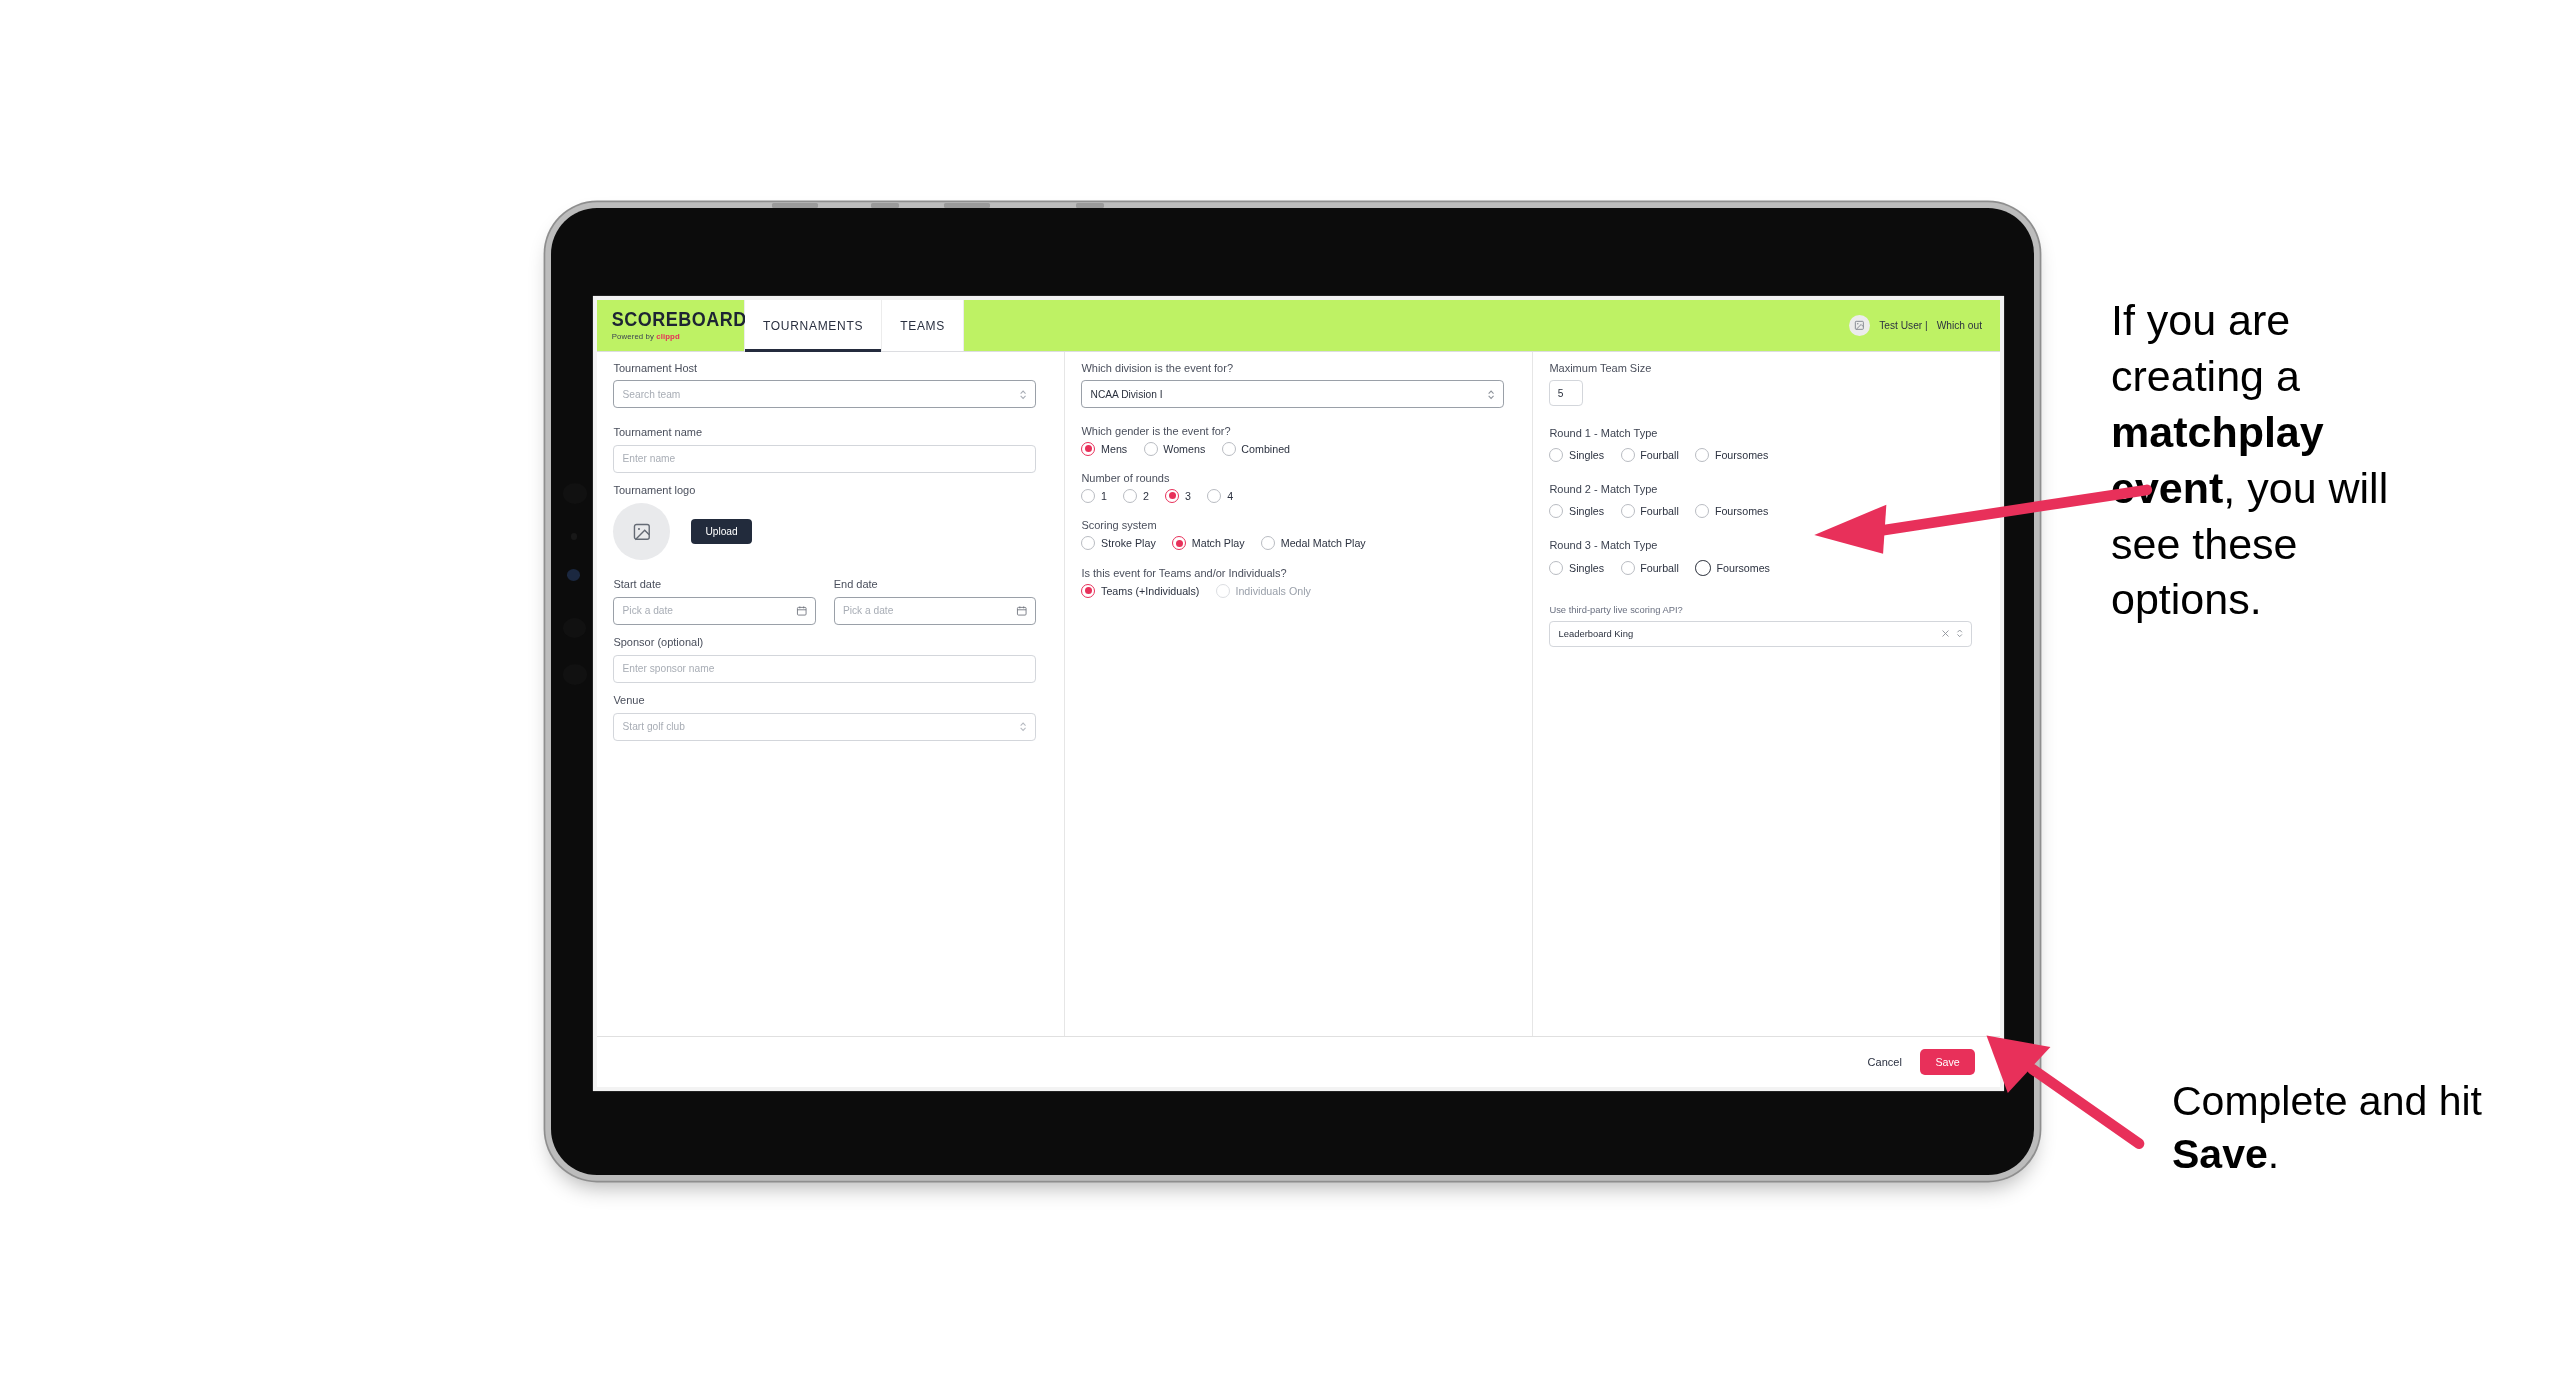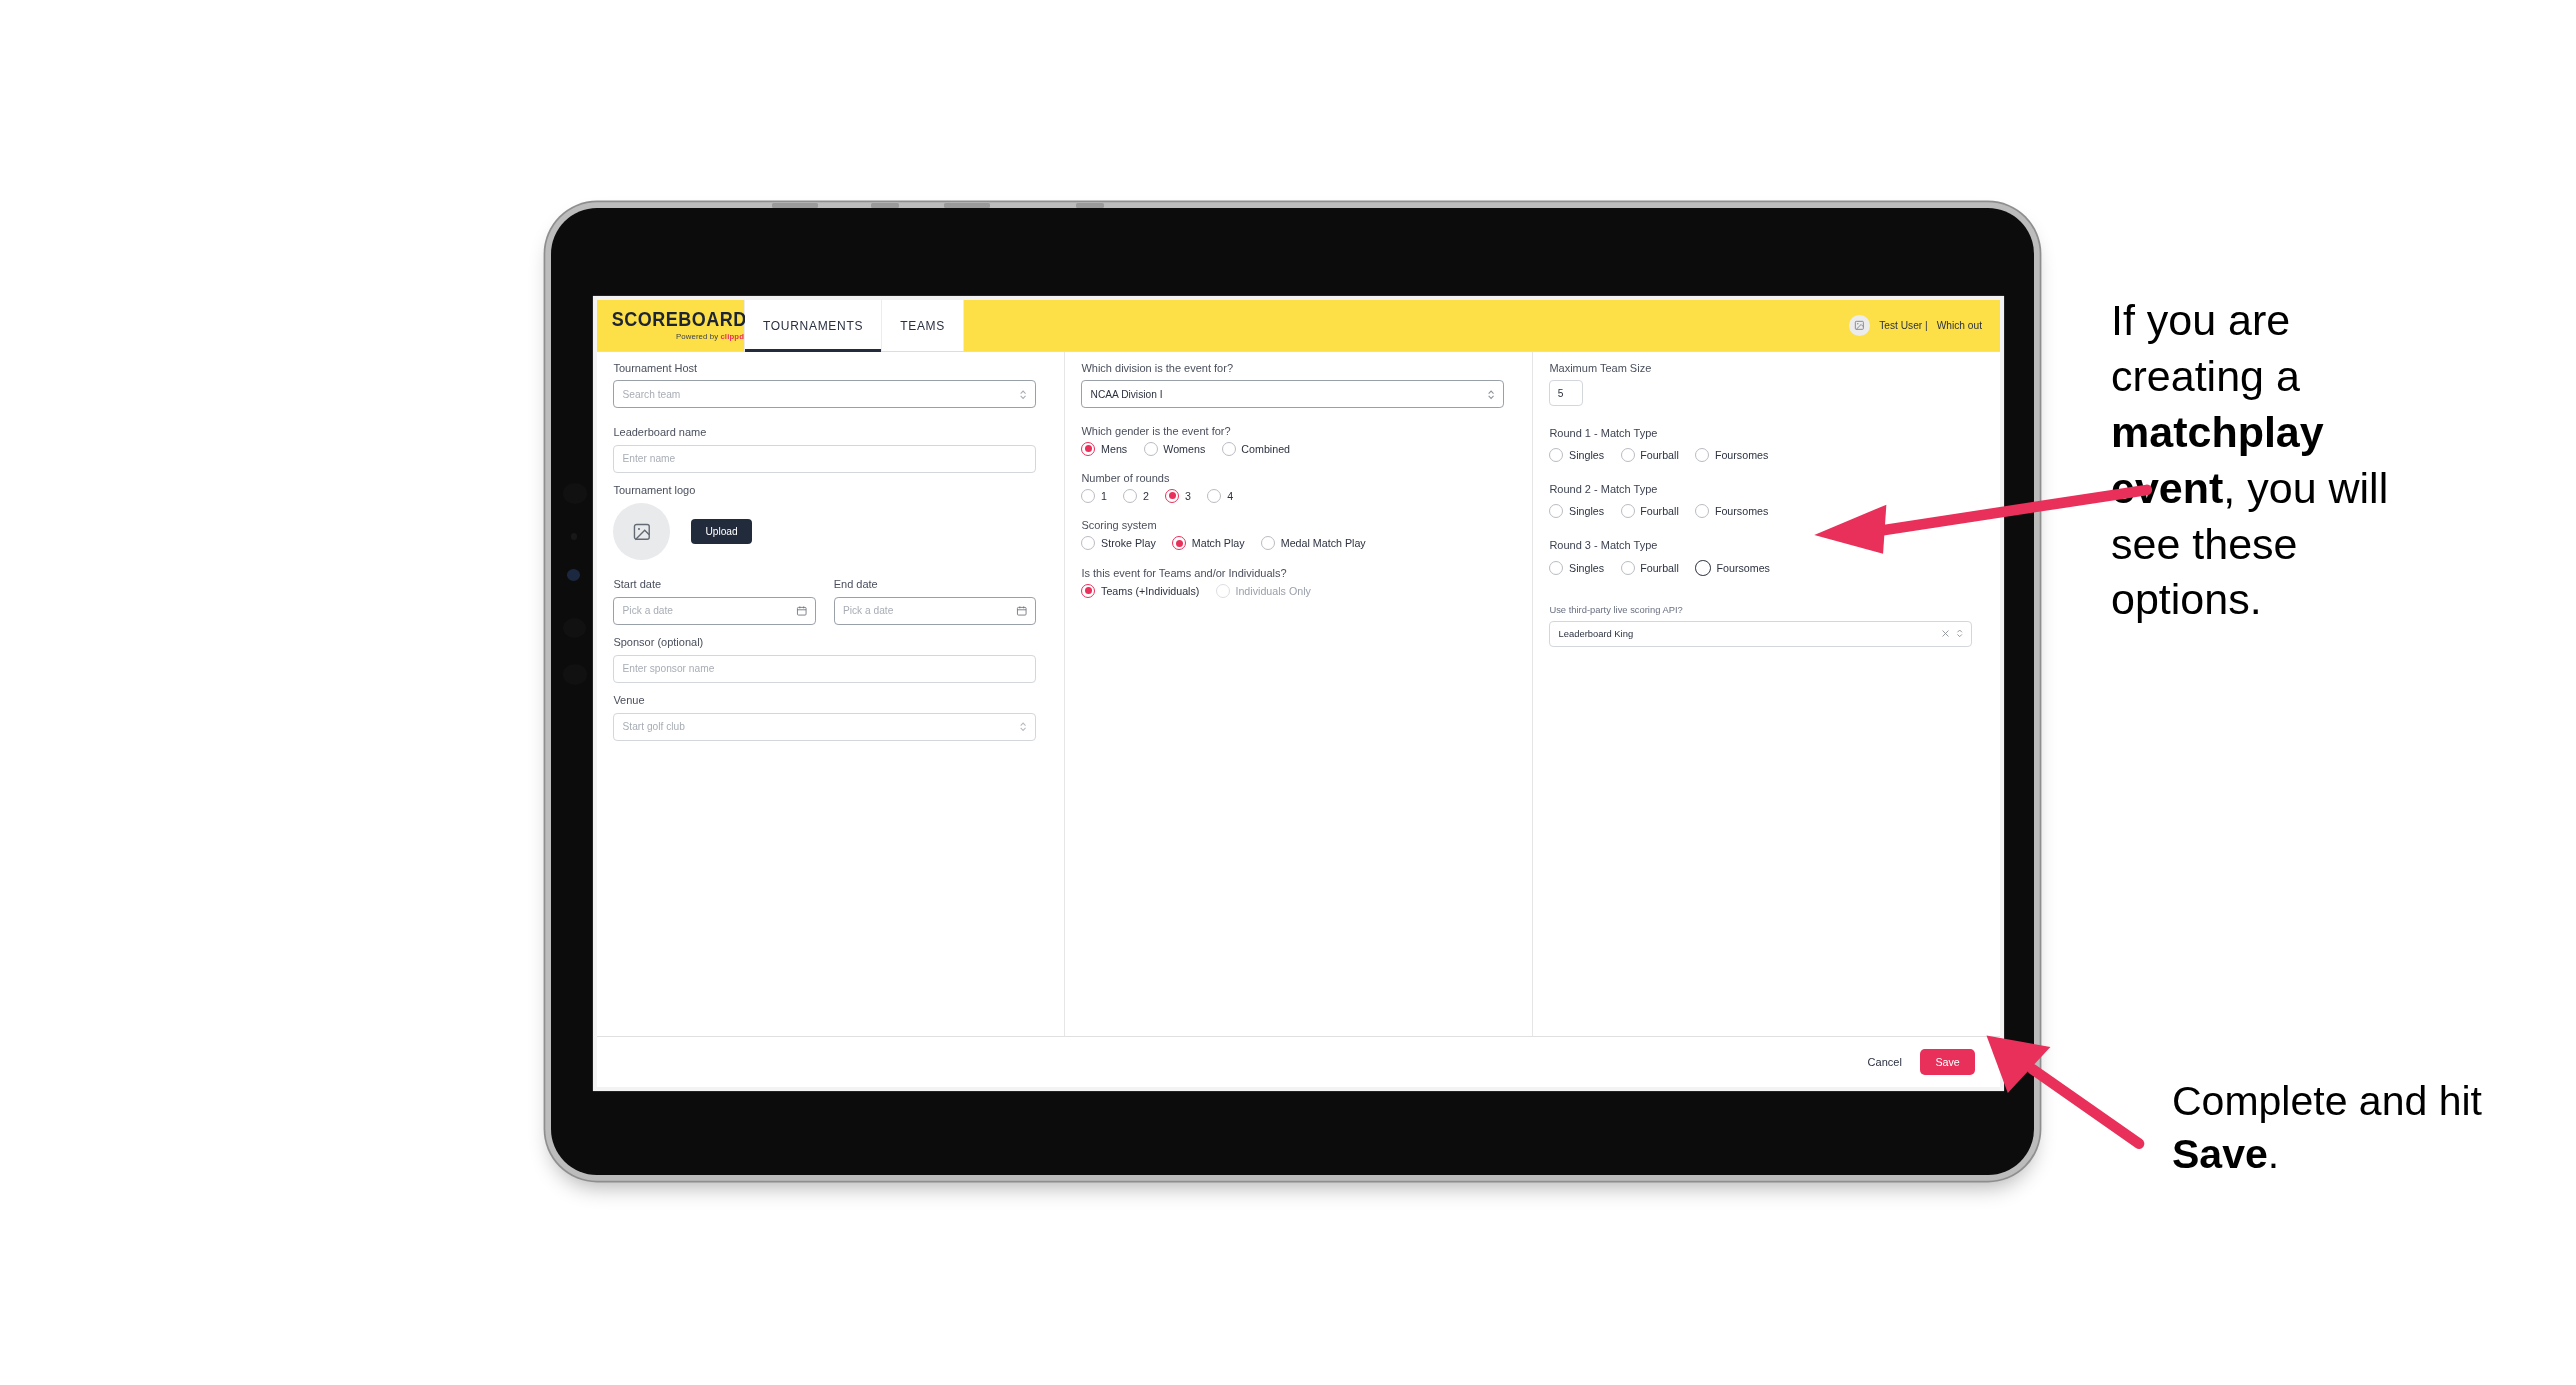--- a/index.html
+++ b/index.html
@@ -42,25 +42,24 @@
     width: 1403px; height: 787px;
     background: #ffffff;
     box-shadow: 0 0 0 4.1px #f3f3f3;
     display: flex; flex-direction: column;
     overflow: hidden;
   }
 
   
   .navbar {
     height: 52px; min-height:52px;
-    background:#fde047;
+    background:#bef264;
     border-bottom:0.8px solid #dcdde1;
     display:flex; align-items:stretch;
     position:relative;
-    text-align:right;
   }
   .brand {
     width: 148px; display:flex; flex-direction:column;
     justify-content:center; padding-left:14.8px;
     border-right:0.8px solid #ececec;
   }
   .brand-word {
     font-family:"Liberation Sans", sans-serif;
     font-weight:bold; font-size:18px; letter-spacing:0.5px;
     color:#1d2433; line-height:1;
@@ -240,21 +239,21 @@
             <span class="ph">Search team</span>
             <span class="right-ic">
               <svg width="8.2" height="11.5" viewBox="0 0 10 14" fill="none" stroke="#a8adb5" stroke-width="1.3">
                   <path d="M2 5.5L5 2.5l3 3M2 8.5l3 3 3-3"></path>
                 </svg>
             </span>
           </div>
 
           <div class="gap"></div>
 
-          <label class="fld">Leaderboard name</label>
+          <label class="fld">Tournament name</label>
           <div class="input light">
             <span class="ph">Enter name</span>
           </div>
 
           <div class="gap-sm"></div>
 
           <label class="fld">Tournament logo</label>
           <div class="upload-row">
             <div class="logo-circle">
               <svg width="19.7" height="19.7" viewBox="0 0 24 24" fill="none" stroke="#646a74" stroke-width="1.7">

